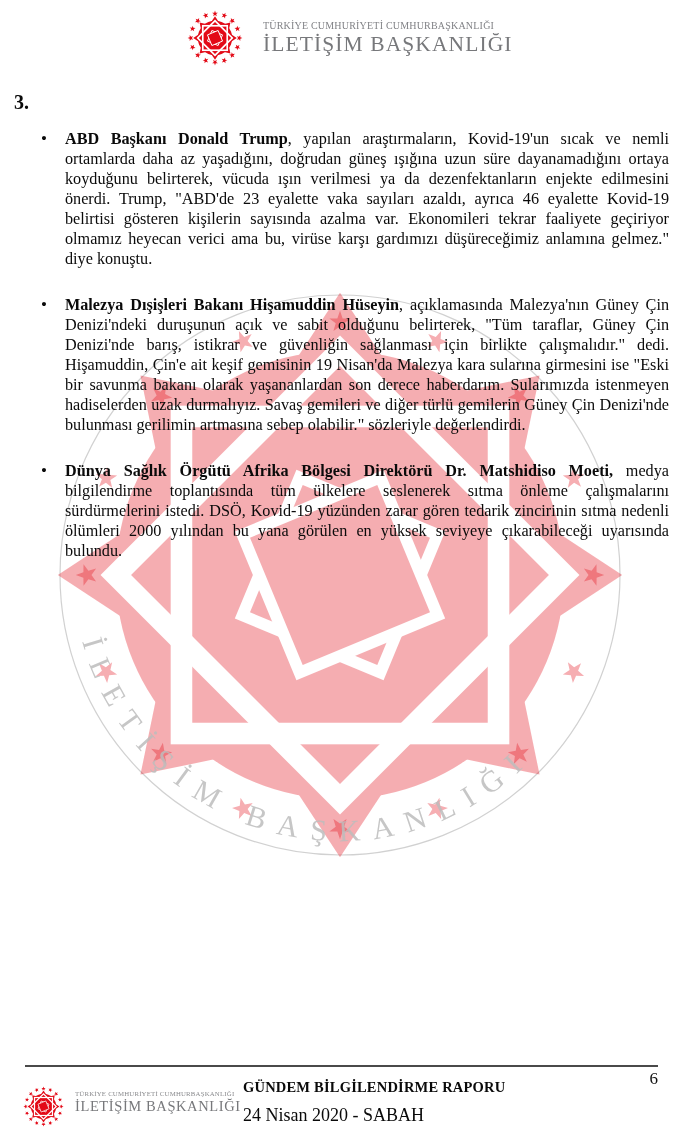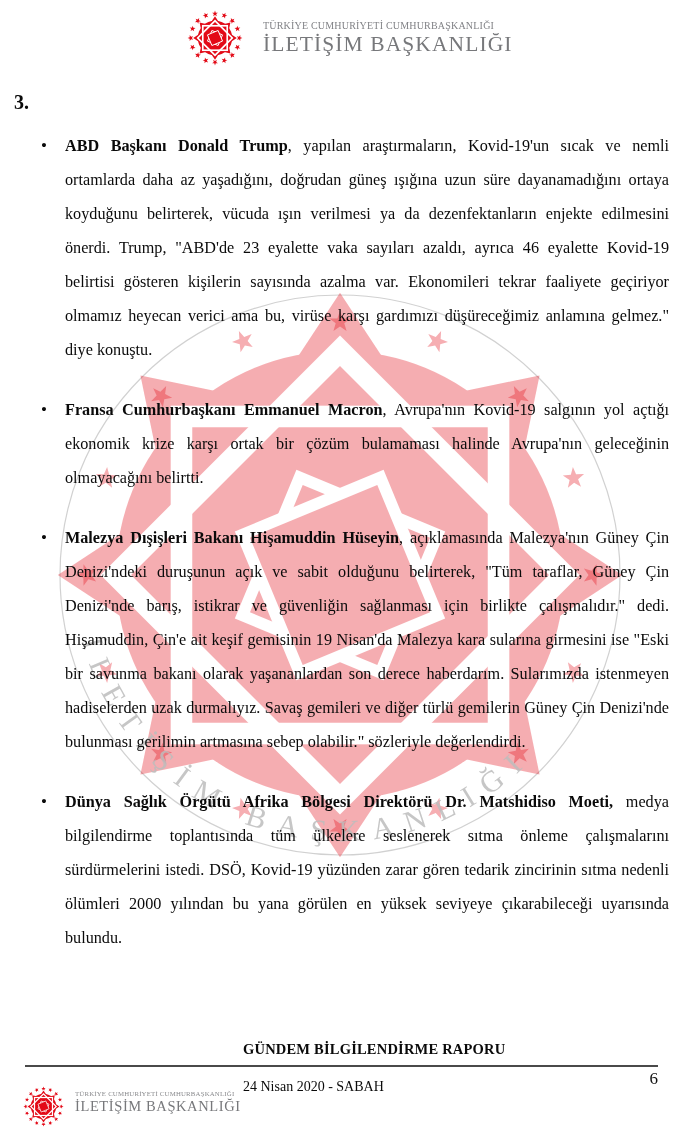--- a/index.html
+++ b/index.html
@@ -13,37 +13,37 @@
   .brand-top{font-size:10px;color:#818286;letter-spacing:.2px;white-space:nowrap;}
   .brand-main{font-size:21.5px;color:#77787B;letter-spacing:1.1px;margin-top:1px;white-space:nowrap;}
 
   
   .watermark{position:absolute;left:35px;top:270px;width:610px;height:610px;z-index:1;pointer-events:none;}
 
   
   .content{position:absolute;left:65px;top:90px;width:604px;z-index:2;}
   .section-heading{display:flex;font-size:20px;font-weight:bold;margin:0 0 15px -51px;line-height:24px;}
   .section-num{width:18px;flex:0 0 auto;margin-right:8px;}
-  .bullet{position:relative;margin:0 0 26px 0;font-size:16.2px;line-height:34px;
+  .bullet{position:relative;margin:0 0 26px 0;font-size:16.2px;line-height:20px;
           text-align:justify;}
   .bullet::before{content:"\2022";position:absolute;left:-24px;top:0;font-size:17px;}
   .lead{font-weight:bold;}
 
   
   .footer-rule{position:absolute;left:25px;top:1065px;width:633px;height:2px;background:#4a4a4a;z-index:2;}
   .page-number{position:absolute;left:618px;top:1069px;width:40px;text-align:right;
                font-size:17px;color:#111;z-index:2;}
   .footer-brandblock{position:absolute;left:20px;top:1083px;display:flex;align-items:flex-start;z-index:2;}
   .emblem-sm{width:47px;height:47px;flex:0 0 auto;}
   .footer-brandblock .brand{margin-left:8px;margin-top:7px;}
   .footer-brandblock .brand-top{font-size:6.8px;color:#8a8b8e;letter-spacing:.2px;}
   .footer-brandblock .brand-main{font-size:14.5px;letter-spacing:.6px;margin-top:1px;}
-  .report{position:absolute;left:243px;top:1041px;z-index:2;}
+  .report{position:absolute;left:243px;top:1079px;z-index:2;}
   .report-title{font-weight:bold;font-size:14.5px;letter-spacing:.2px;}
-  .report-date{font-size:14px;margin-top:21px;}
+  .report-date{font-size:18px;margin-top:9px;}
 
   .svgdefs{position:absolute;width:0;height:0;overflow:hidden;}
 </style>
 </head>
 <body>
 
 <svg class="svgdefs" xmlns="http://www.w3.org/2000/svg" aria-hidden="true">
   <defs>
     <polygon id="star5" fill="#E30A17" points="0,-4 0.94,-1.29 3.8,-1.24 1.52,0.49 2.35,3.24 0,1.6 -2.35,3.24 -1.52,0.49 -3.8,-1.24 -0.94,-1.29"></polygon>
     <g id="core">
@@ -122,21 +122,20 @@
     </text>
   </svg>
 
   <div class="content">
     <div class="section-heading">
       <span class="section-num">3.</span>
     </div>
 
     <div class="bullet"><span class="lead">ABD Başkanı Donald Trump</span><span>, yapılan araştırmaların, Kovid-19'un sıcak ve nemli ortamlarda daha az yaşadığını, doğrudan güneş ışığına uzun süre dayanamadığını ortaya koyduğunu belirterek, vücuda ışın verilmesi ya da dezenfektanların enjekte edilmesini önerdi. Trump, "ABD'de 23 eyalette vaka sayıları azaldı, ayrıca 46 eyalette Kovid-19 belirtisi gösteren kişilerin sayısında azalma var. Ekonomileri tekrar faaliyete geçiriyor olmamız heyecan verici ama bu, virüse karşı gardımızı düşüreceğimiz anlamına gelmez." diye konuştu.</span></div>
 
-    <div class="bullet"><span class="lead">Fransa Cumhurbaşkanı Emmanuel Macron</span><span>, Avrupa'nın Kovid-19 salgının yol açtığı ekonomik krize karşı ortak bir çözüm bulamaması halinde Avrupa'nın geleceğinin olmayacağını belirtti.</span></div>
 
 
     <div class="bullet"><span class="lead">Malezya Dışişleri Bakanı Hişamuddin Hüseyin</span><span>, açıklamasında Malezya'nın Güney Çin Denizi'ndeki duruşunun açık ve sabit olduğunu belirterek, "Tüm taraflar, Güney Çin Denizi'nde barış, istikrar ve güvenliğin sağlanması için birlikte çalışmalıdır." dedi. Hişamuddin, Çin'e ait keşif gemisinin 19 Nisan'da Malezya kara sularına girmesini ise "Eski bir savunma bakanı olarak yaşananlardan son derece haberdarım. Sularımızda istenmeyen hadiselerden uzak durmalıyız. Savaş gemileri ve diğer türlü gemilerin Güney Çin Denizi'nde bulunması gerilimin artmasına sebep olabilir." sözleriyle değerlendirdi.</span></div>
 
     <div class="bullet"><span class="lead">Dünya Sağlık Örgütü Afrika Bölgesi Direktörü Dr. Matshidiso Moeti,</span><span> medya bilgilendirme toplantısında tüm ülkelere seslenerek sıtma önleme çalışmalarını sürdürmelerini istedi. DSÖ, Kovid-19 yüzünden zarar gören tedarik zincirinin sıtma nedenli ölümleri 2000 yılından bu yana görülen en yüksek seviyeye çıkarabileceği uyarısında bulundu.</span></div>
   </div>
 
   <div class="footer-rule"></div>
   <div class="page-number">6</div>
 

